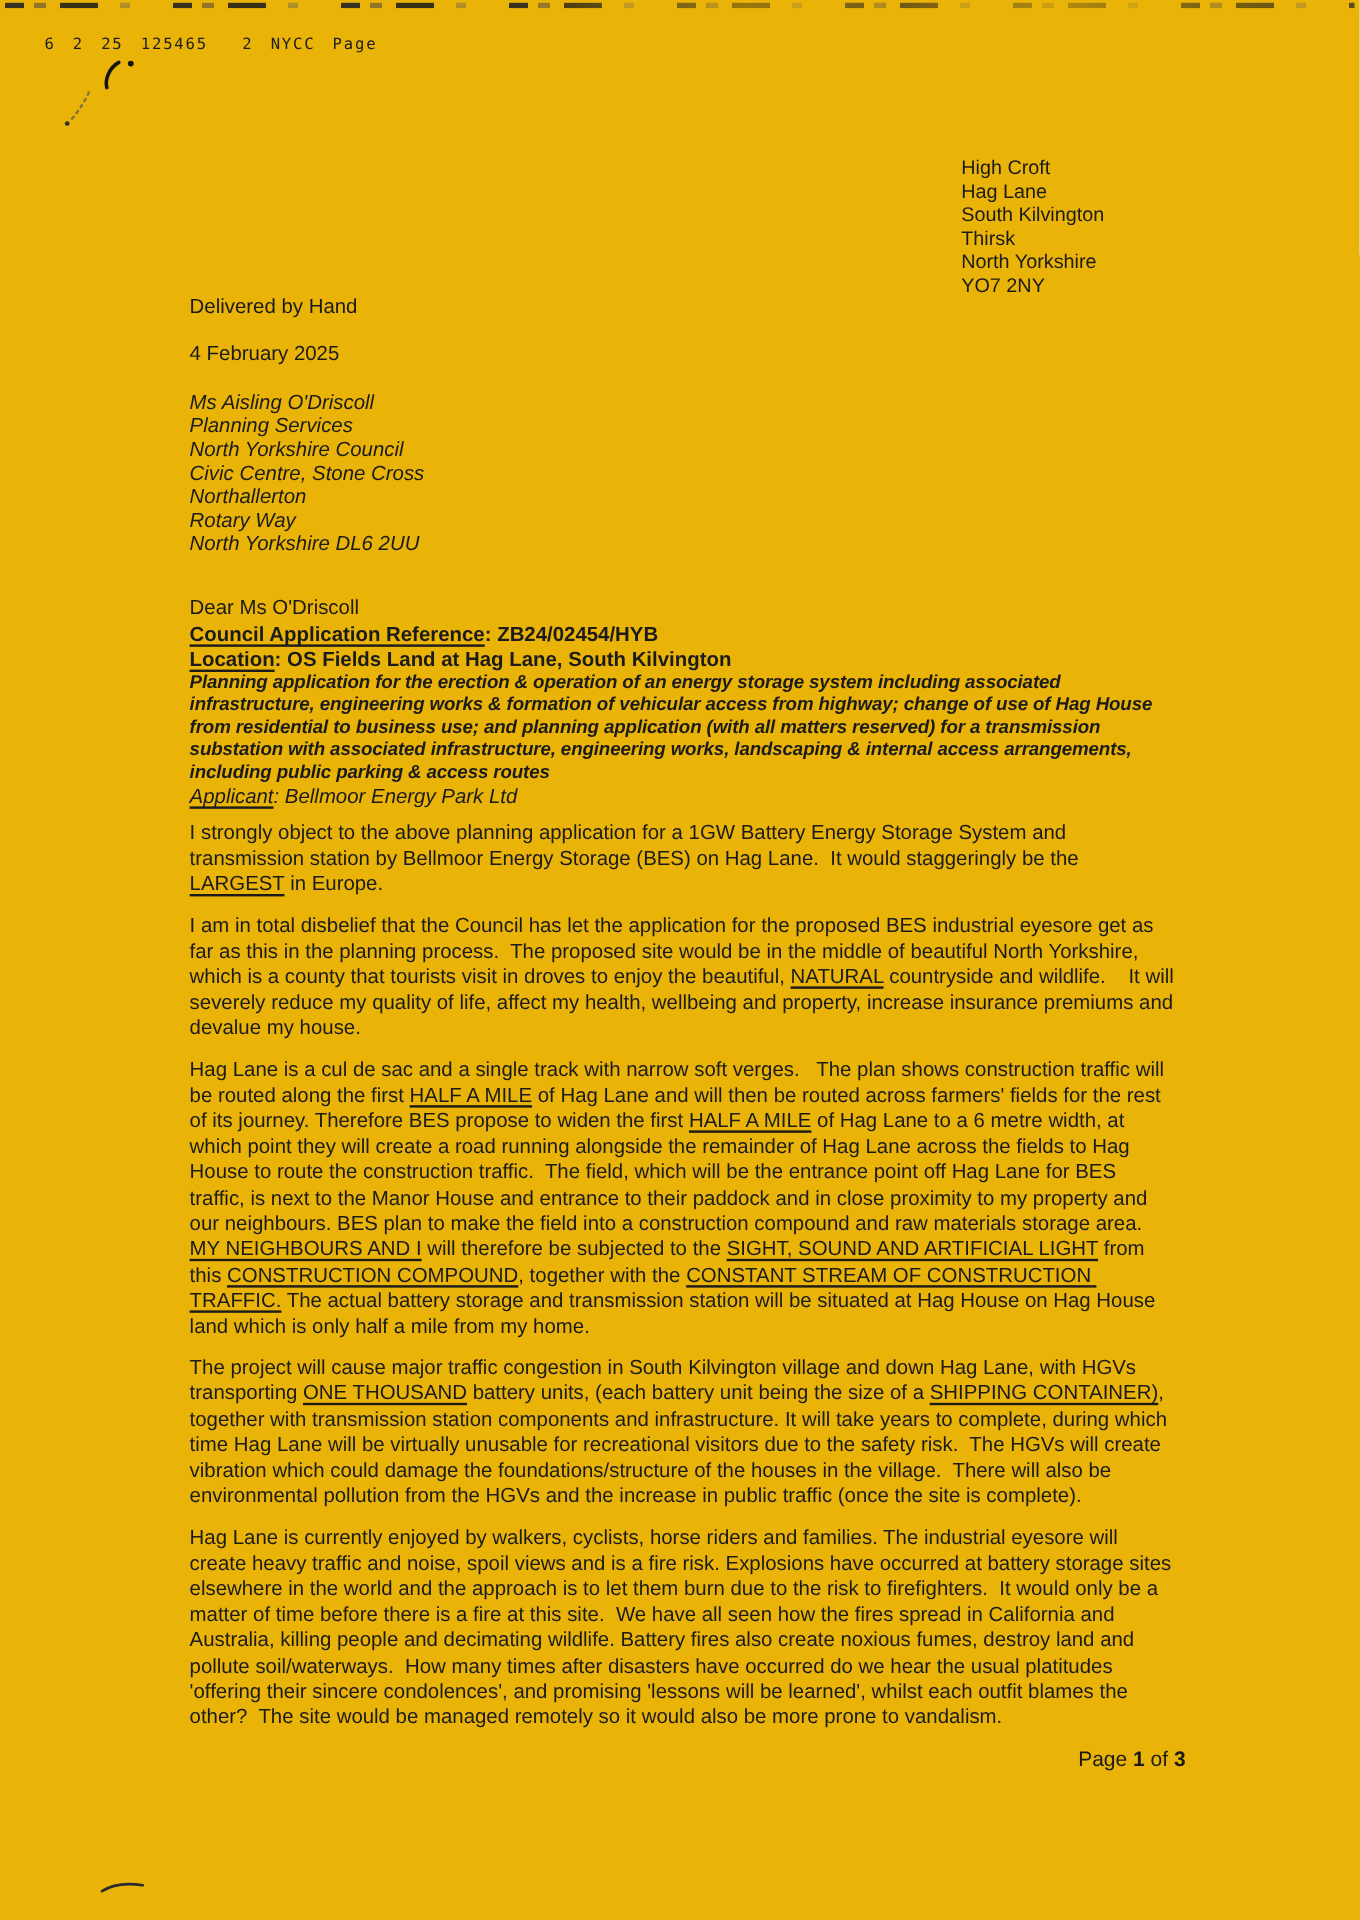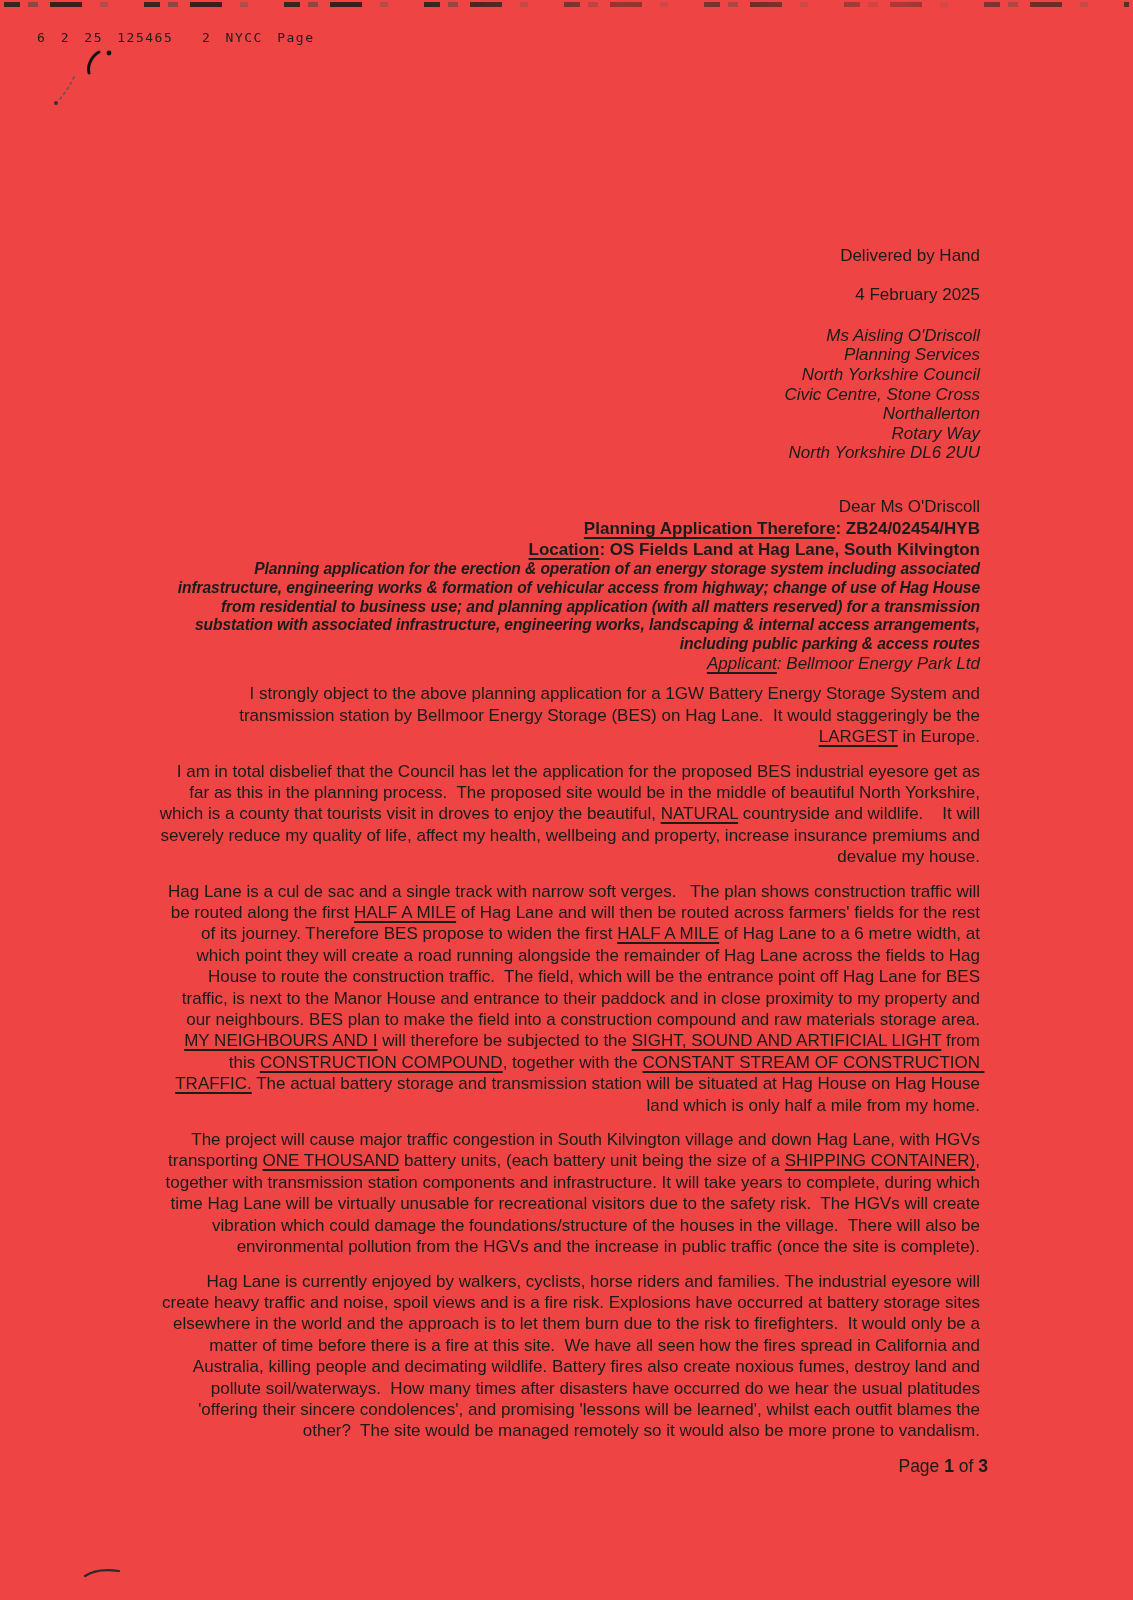--- a/index.html
+++ b/index.html
@@ -4,21 +4,21 @@
 <style>
   html, body {
     margin: 0;
     padding: 0;
     background: #e8e8e8;
   }
   .page {
     position: relative;
     width: 1133px;
     height: 1600px;
-    background: #ef4444;
+    background: #eab308;
     overflow: hidden;
     font-family: "Liberation Sans", sans-serif;
     color: #1b1b1b;
   }
   
   .scan-edge {
     position: absolute;
     top: 2px; left: 4px; right: 4px;
     height: 5px;
     background:
@@ -47,21 +47,20 @@
     font-size: 16.5px;
     line-height: 19.6px;
     white-space: pre-wrap;
   }
   .content {
     position: absolute;
     left: 158px; top: 245px;
     width: 822px;
     font-size: 17px;
     line-height: 21.4px;
-    text-align: right;
   }
   .content div, .content p { white-space: pre-wrap; }
   .delivery { margin: 0 0 18px 0; }
   .date-line { margin: 0 0 20px 0; }
   .recipient-address { line-height: 19.6px; margin: 0 0 33px 0; font-style: italic; }
   .salutation { margin: 0 0 1px 0; }
   .ref-line { font-weight: 700; line-height: 21px; }
   .u { text-decoration: underline; text-decoration-thickness: 1.5px; text-underline-offset: 2.5px; }
   .proposal-desc {
     font-weight: 700;
@@ -106,32 +105,33 @@
 
   <svg class="pen" style="left:50px; top:74px;" width="30" height="34" viewBox="0 0 30 34">
     <path d="M24 3 C20 12, 15 19, 9 26" stroke="#555" stroke-width="2" fill="none" stroke-dasharray="2 4" stroke-linecap="round" opacity="0.7"></path>
     <circle cx="6" cy="29" r="2" fill="#333"></circle>
   </svg>
 
   <svg class="pen" style="left:82px; top:1566px;" width="40" height="14" viewBox="0 0 40 14">
     <path d="M3 10 C12 4, 24 3, 37 5" stroke="#2a2a2a" stroke-width="2.2" fill="none" stroke-linecap="round"></path>
   </svg>
 
+  <div class="sender-address"><div>High Croft</div><div>Hag Lane</div><div>South Kilvington</div><div>Thirsk</div><div>North Yorkshire</div><div>YO7 2NY</div></div>
 
   <div class="content">
 
     <div class="delivery">Delivered by Hand</div>
 
     <div class="date-line">4 February 2025</div>
 
     <div class="recipient-address"><div>Ms Aisling O'Driscoll</div><div>Planning Services</div><div>North Yorkshire Council</div><div>Civic Centre, Stone Cross</div><div>Northallerton</div><div>Rotary Way</div><div>North Yorkshire DL6 2UU</div></div>
 
     <div class="salutation">Dear Ms O'Driscoll</div>
 
-    <div class="ref-line"><span class="u">Planning Application Therefore</span><span>: ZB24/02454/HYB</span></div>
+    <div class="ref-line"><span class="u">Council Application Reference</span><span>: ZB24/02454/HYB</span></div>
 
     <div class="ref-line"><span class="u">Location</span><span>: OS Fields Land at Hag Lane, South Kilvington</span></div>
 
     <p class="proposal-desc">Planning application for the erection &amp; operation of an energy storage system including associated infrastructure, engineering works &amp; formation of vehicular access from highway; change of use of Hag House from residential to business use; and planning application (with all matters reserved) for a transmission substation with associated infrastructure, engineering works, landscaping &amp; internal access arrangements, including public parking &amp; access routes</p>
 
     <div class="applicant-line"><span class="u">Applicant</span><span>: Bellmoor Energy Park Ltd</span></div>
 
     <p class="para"><span>I strongly object to the above planning application for a 1GW Battery Energy Storage System and transmission station by Bellmoor Energy Storage (BES) on Hag Lane.  It would staggeringly be the </span><span class="u">LARGEST</span><span> in Europe.</span></p>
     <p class="para"><span>I am in total disbelief that the Council has let the application for the proposed BES industrial eyesore get as far as this in the planning process.  The proposed site would be in the middle of beautiful North Yorkshire, which is a county that tourists visit in droves to enjoy the beautiful, </span><span class="u">NATURAL</span><span> countryside and wildlife.    It will severely reduce my quality of life, affect my health, wellbeing and property, increase insurance premiums and devalue my house.</span></p>
     <p class="para"><span>Hag Lane is a cul de sac and a single track with narrow soft verges.   The plan shows construction traffic will be routed along the first </span><span class="u">HALF A MILE</span><span> of Hag Lane and will then be routed across farmers' fields for the rest of its journey. Therefore BES propose to widen the first </span><span class="u">HALF A MILE</span><span> of Hag Lane to a 6 metre width, at which point they will create a road running alongside the remainder of Hag Lane across the fields to Hag House to route the construction traffic.  The field, which will be the entrance point off Hag Lane for BES traffic, is next to the Manor House and entrance to their paddock and in close proximity to my property and our neighbours. BES plan to make the field into a construction compound and raw materials storage area. </span><span class="u">MY NEIGHBOURS AND I</span><span> will therefore be subjected to the </span><span class="u">SIGHT, SOUND AND ARTIFICIAL LIGHT</span><span> from this </span><span class="u">CONSTRUCTION COMPOUND</span><span>, together with the </span><span class="u">CONSTANT STREAM OF CONSTRUCTION TRAFFIC.</span><span> The actual battery storage and transmission station will be situated at Hag House on Hag House land which is only half a mile from my home.</span></p>

